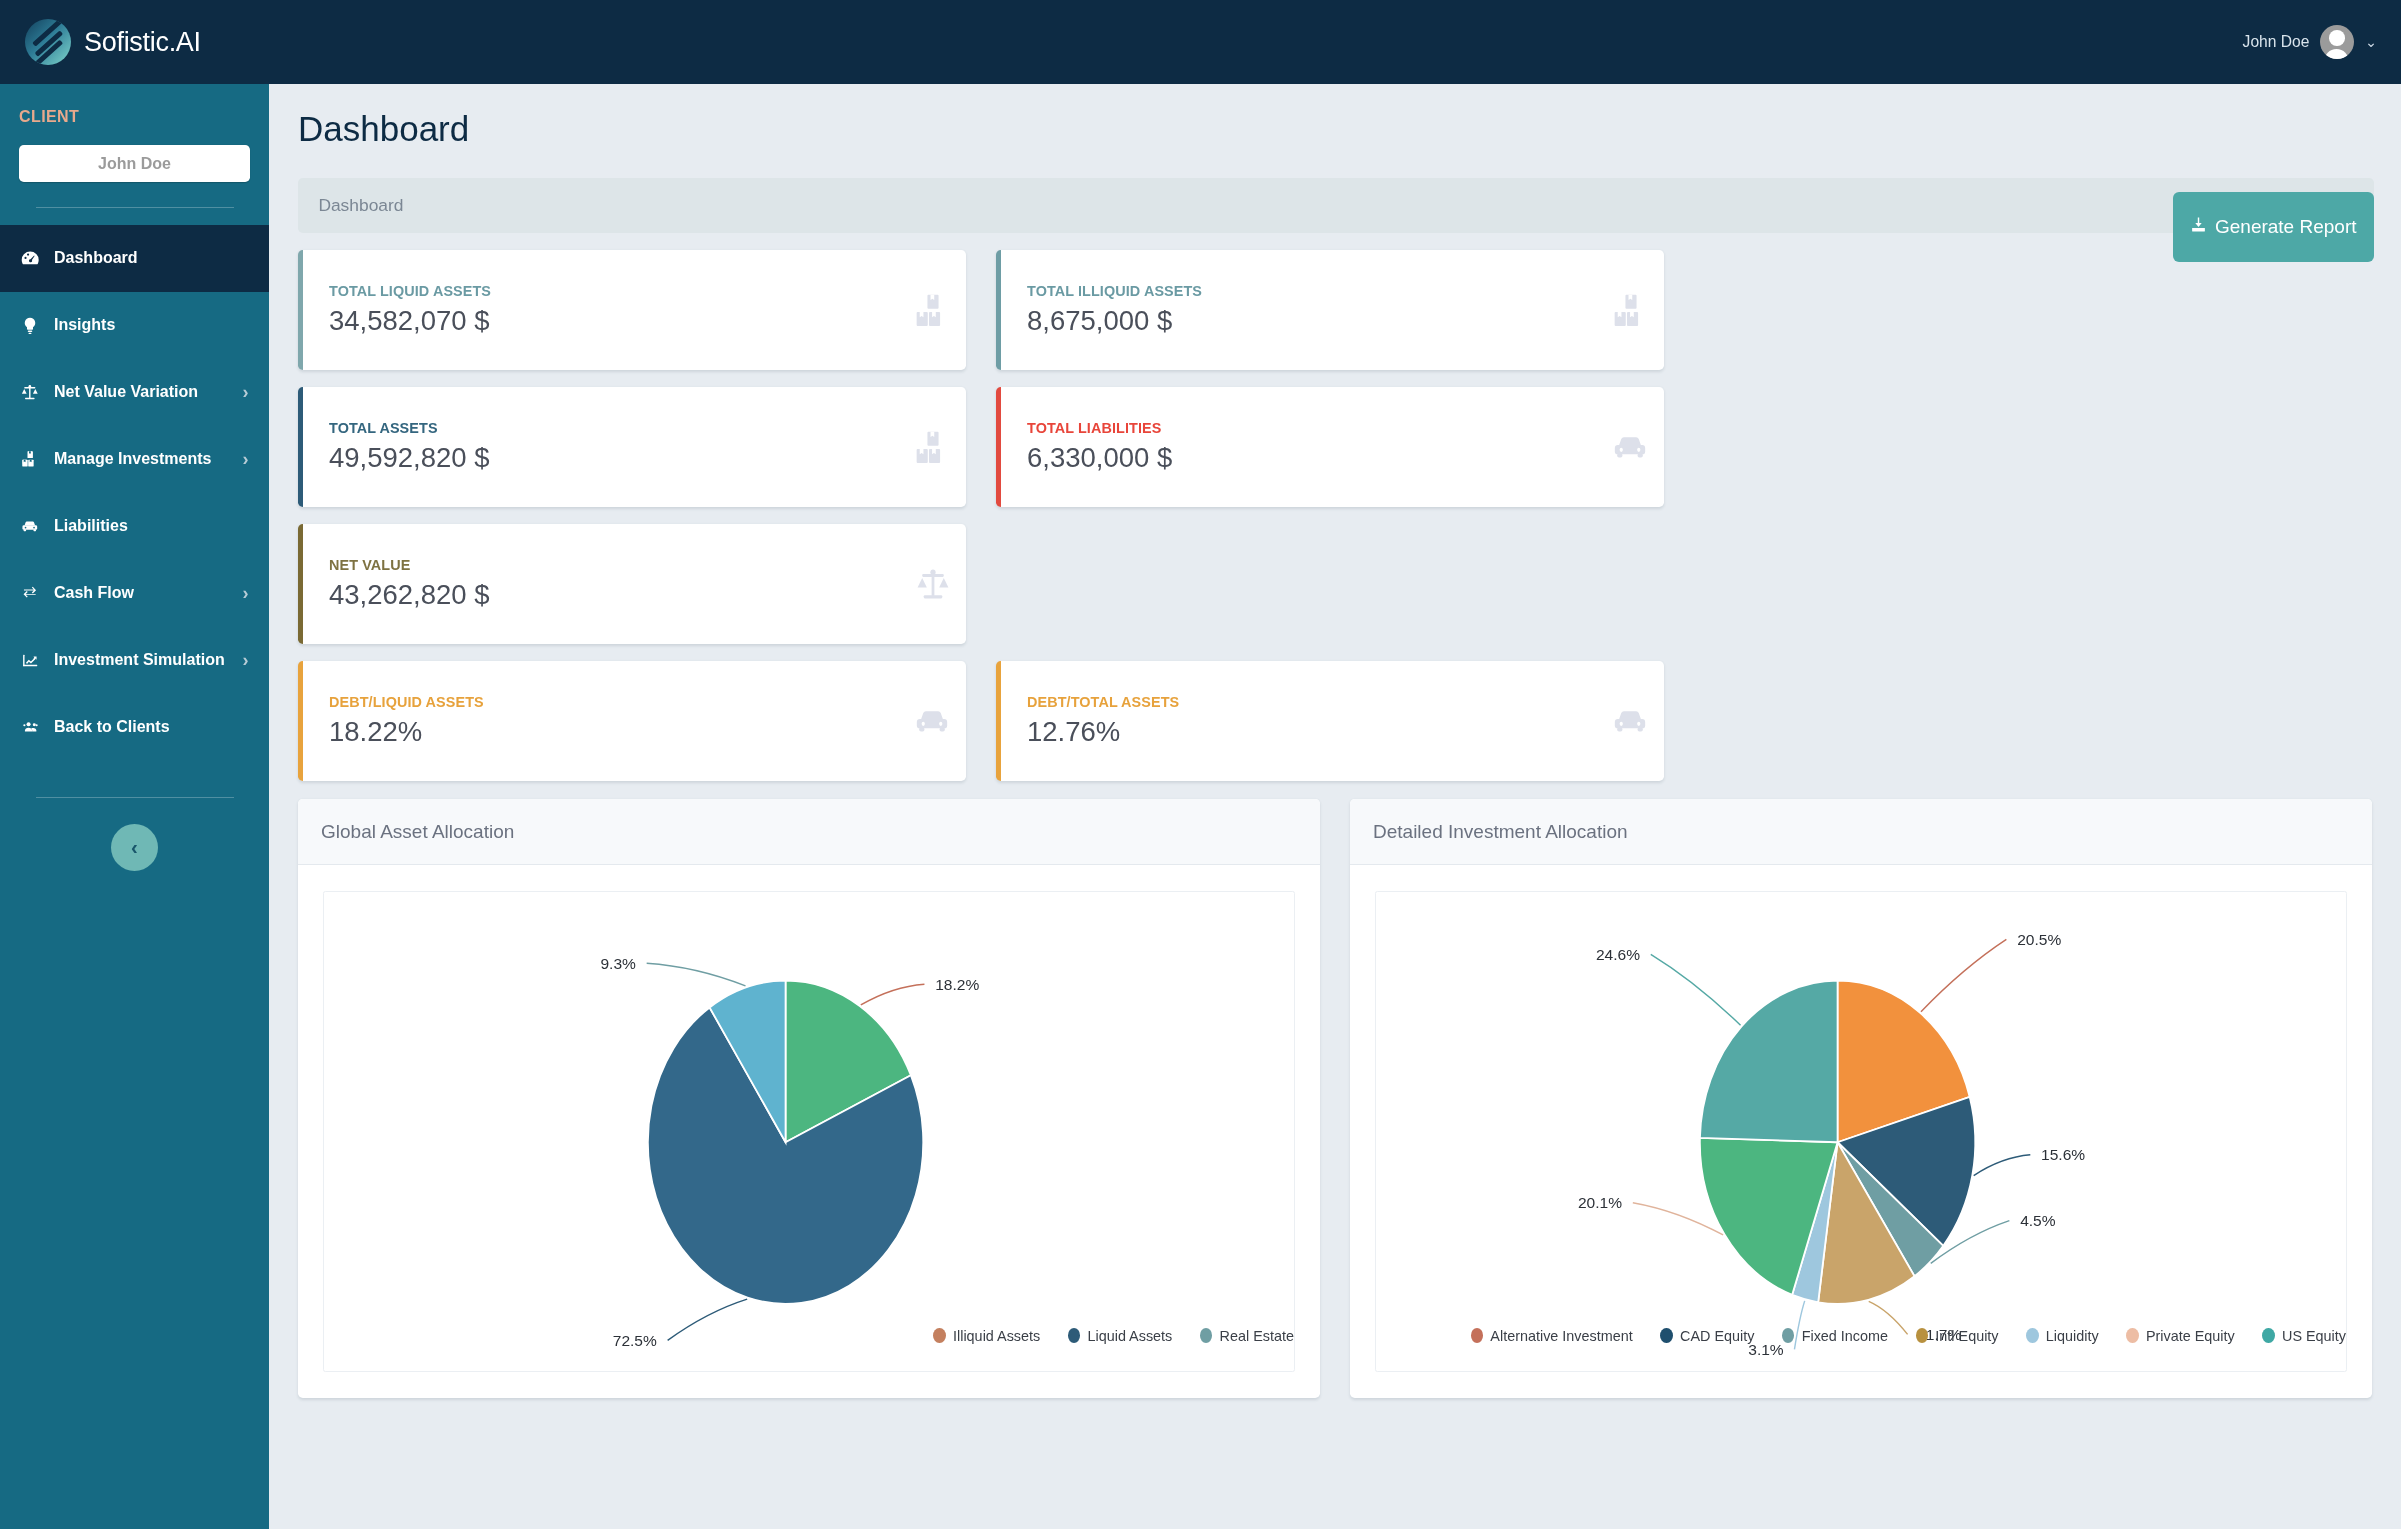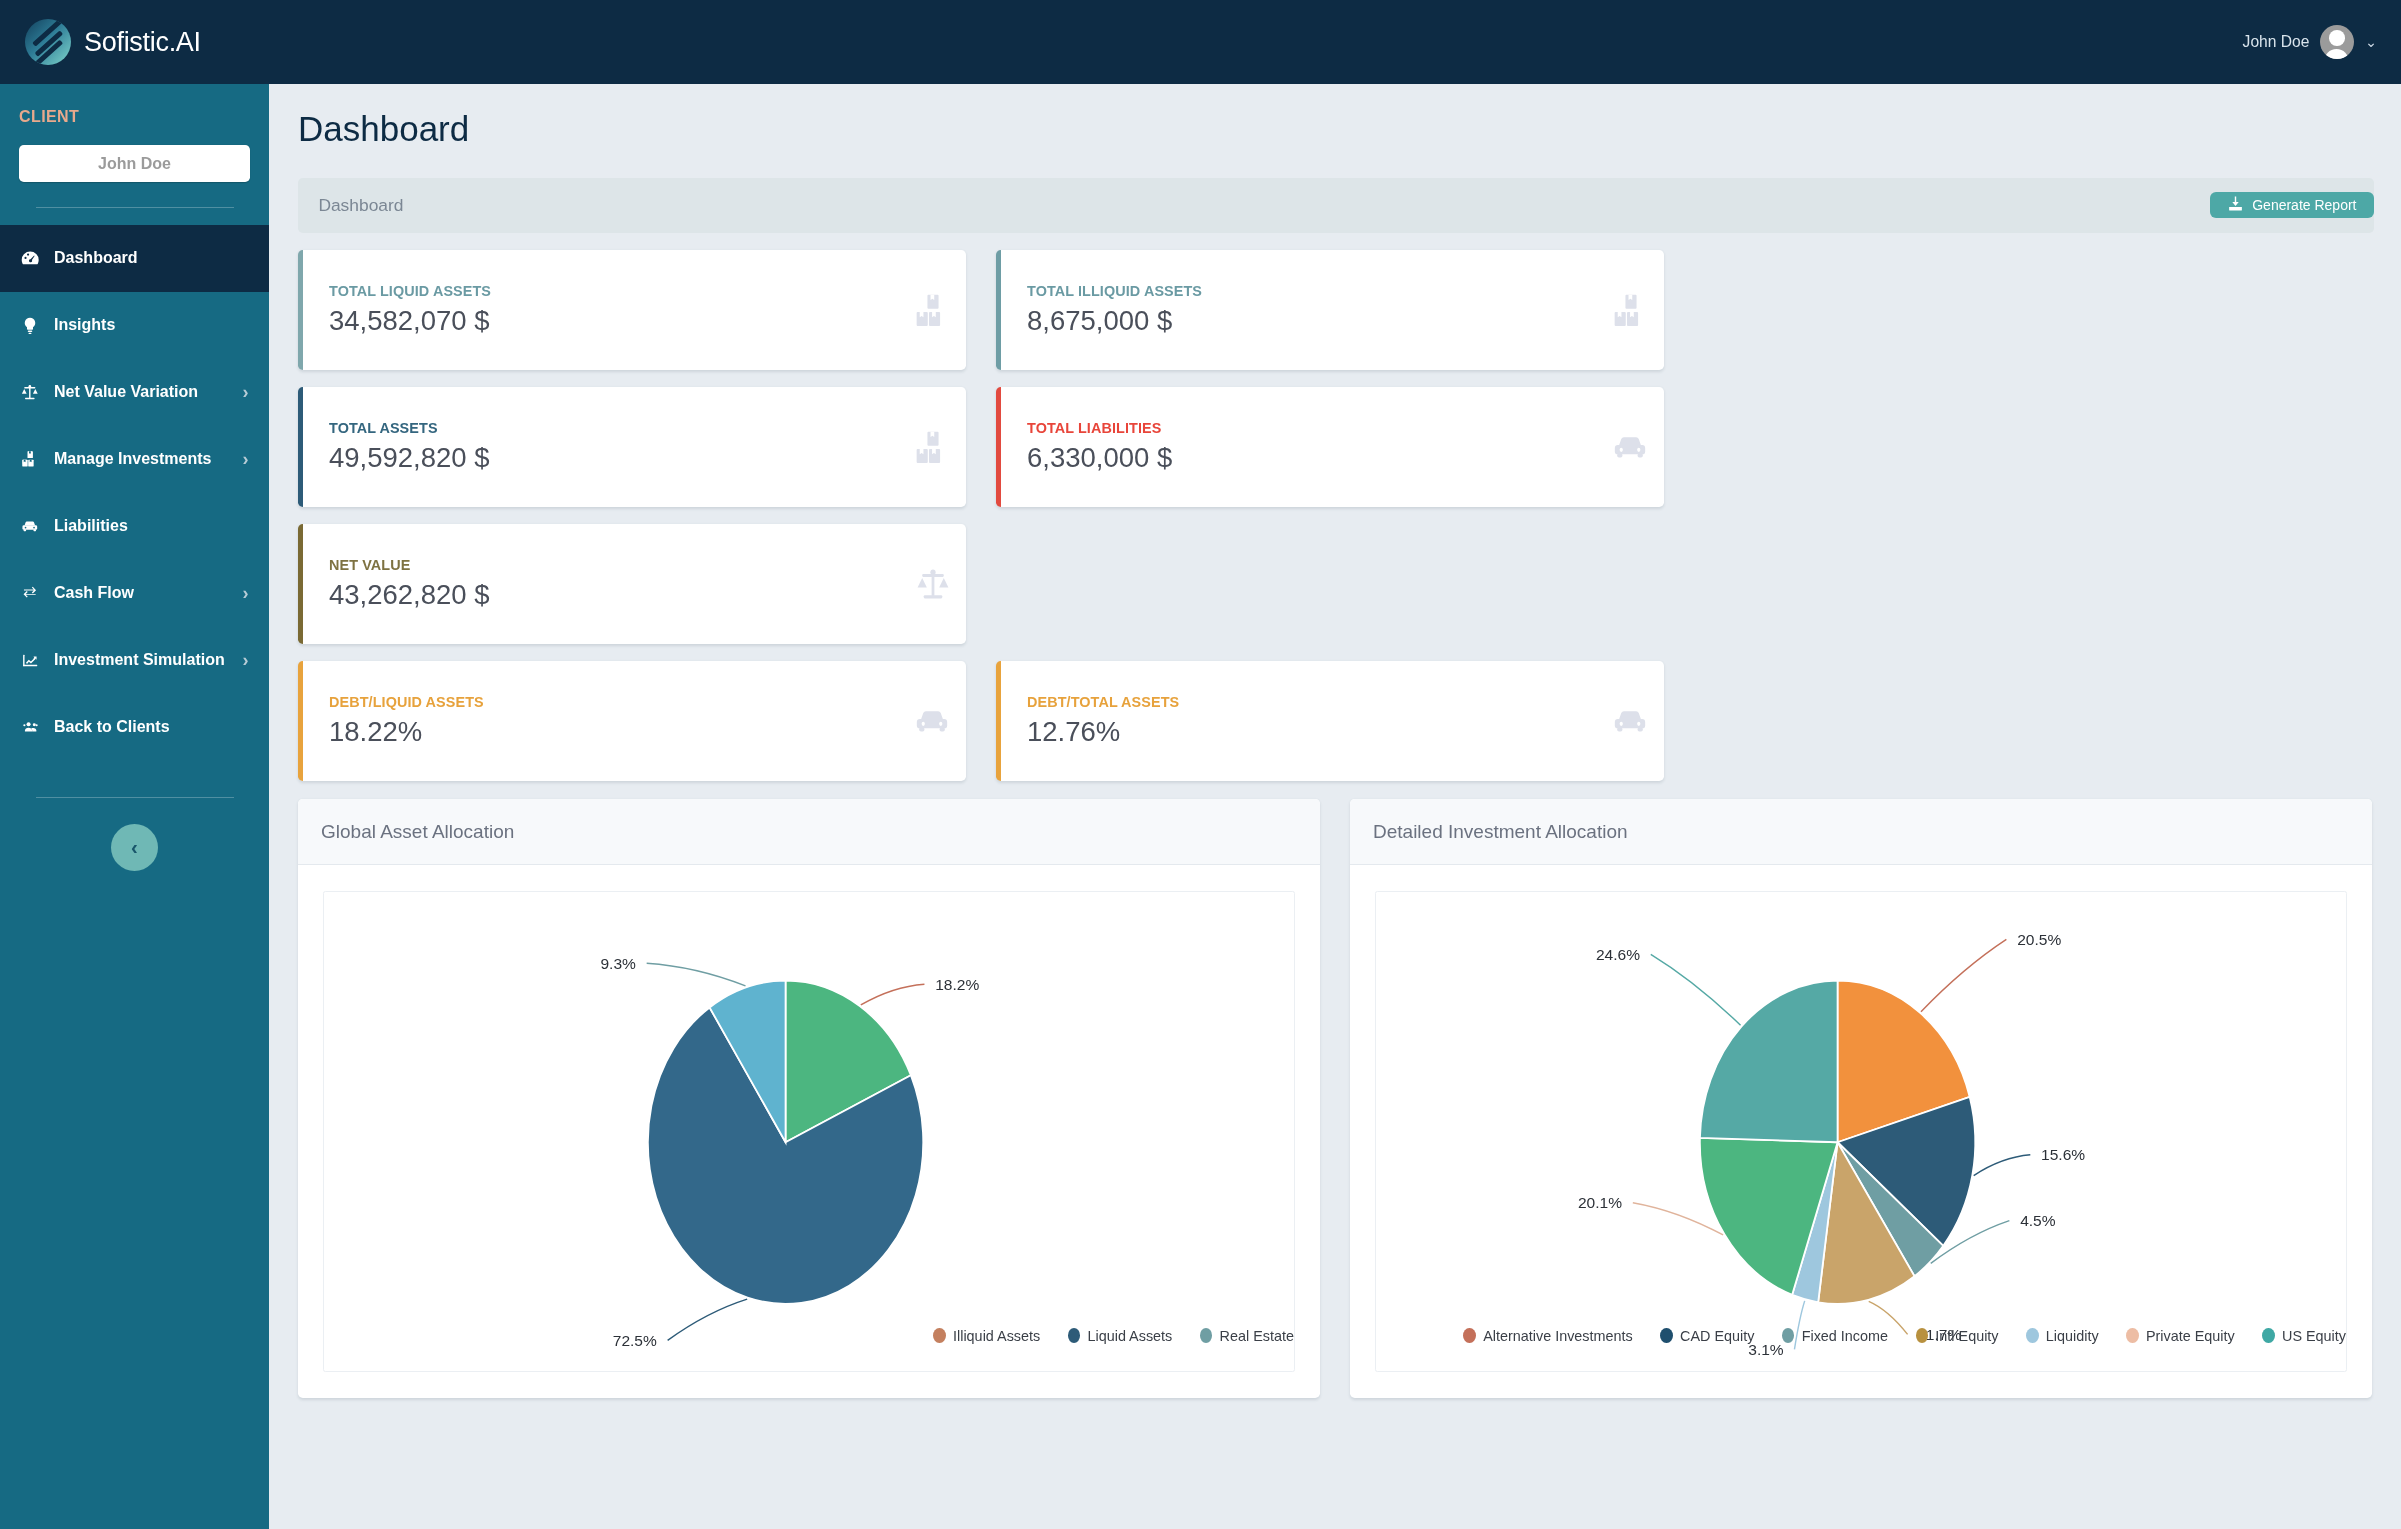--- a/index.html
+++ b/index.html
@@ -93,21 +93,21 @@
   #main {
     position: absolute; left: 269px; top: 84px; width: 2132px; height: 1446px;
     background: #e7ecf1; overflow: hidden;
   }
   #page-title {
     margin: 25px 0 0 29px; font-size: 35px; color: #0d2b44; font-weight: 400;
   }
   #generate-report {
     position: absolute; right: 27.5px; top: 108px;
     background: #4da8a6; color: #fff; border-radius: 6px;
-    padding: 3px 17px; font-size: 14px; display: flex; align-items: center; gap: 8.4px;
+    padding: 24px 17px; font-size: 19px; display: flex; align-items: center; gap: 8.4px;
     white-space: nowrap;
   }
   #breadcrumb {
     margin: 29px 27.5px 0 29px; height: 55px; background: #dde5e8;
     border-radius: 4.8px; display: flex; align-items: center; padding-left: 20.4px;
     color: #7b8794; font-size: 17.4px;
   }
 
   
   #cards { margin: 17px 27.5px 0 29px; }
@@ -506,21 +506,21 @@
               <path d="M 716.1151214837878 682.9793491271655 Q 707.5575607418939 709.9896745635828 699 764" fill="none" stroke="#9ec7de" stroke-width="2.4"></path>
               <text x="681" y="773" text-anchor="end" class="pie-label">3.1%</text>
               <path d="M 579.8208479529036 572.9112564335862 Q 504.4104239764518 532.4556282167931 429 519" fill="none" stroke="#e0b49c" stroke-width="2.4"></path>
               <text x="411" y="528" text-anchor="end" class="pie-label">20.1%</text>
               <path d="M 608.94462432509 222.61718705378792 Q 533.972312162545 149.80859352689396 459 104" fill="none" stroke="#55a9a5" stroke-width="2.4"></path>
               <text x="441" y="113" text-anchor="end" class="pie-label">24.6%</text>
             </svg>
             <div class="pie-legend">
               <div class="legend-item">
                 <span class="legend-dot" style="background: rgb(196, 112, 90);"></span>
-                <span class="legend-text">Alternative Investments</span>
+                <span class="legend-text">Alternative Investment</span>
               </div>
               <div class="legend-item">
                 <span class="legend-dot" style="background: rgb(31, 79, 110);"></span>
                 <span class="legend-text">CAD Equity</span>
               </div>
               <div class="legend-item">
                 <span class="legend-dot" style="background: rgb(111, 158, 163);"></span>
                 <span class="legend-text">Fixed Income</span>
               </div>
               <div class="legend-item">

